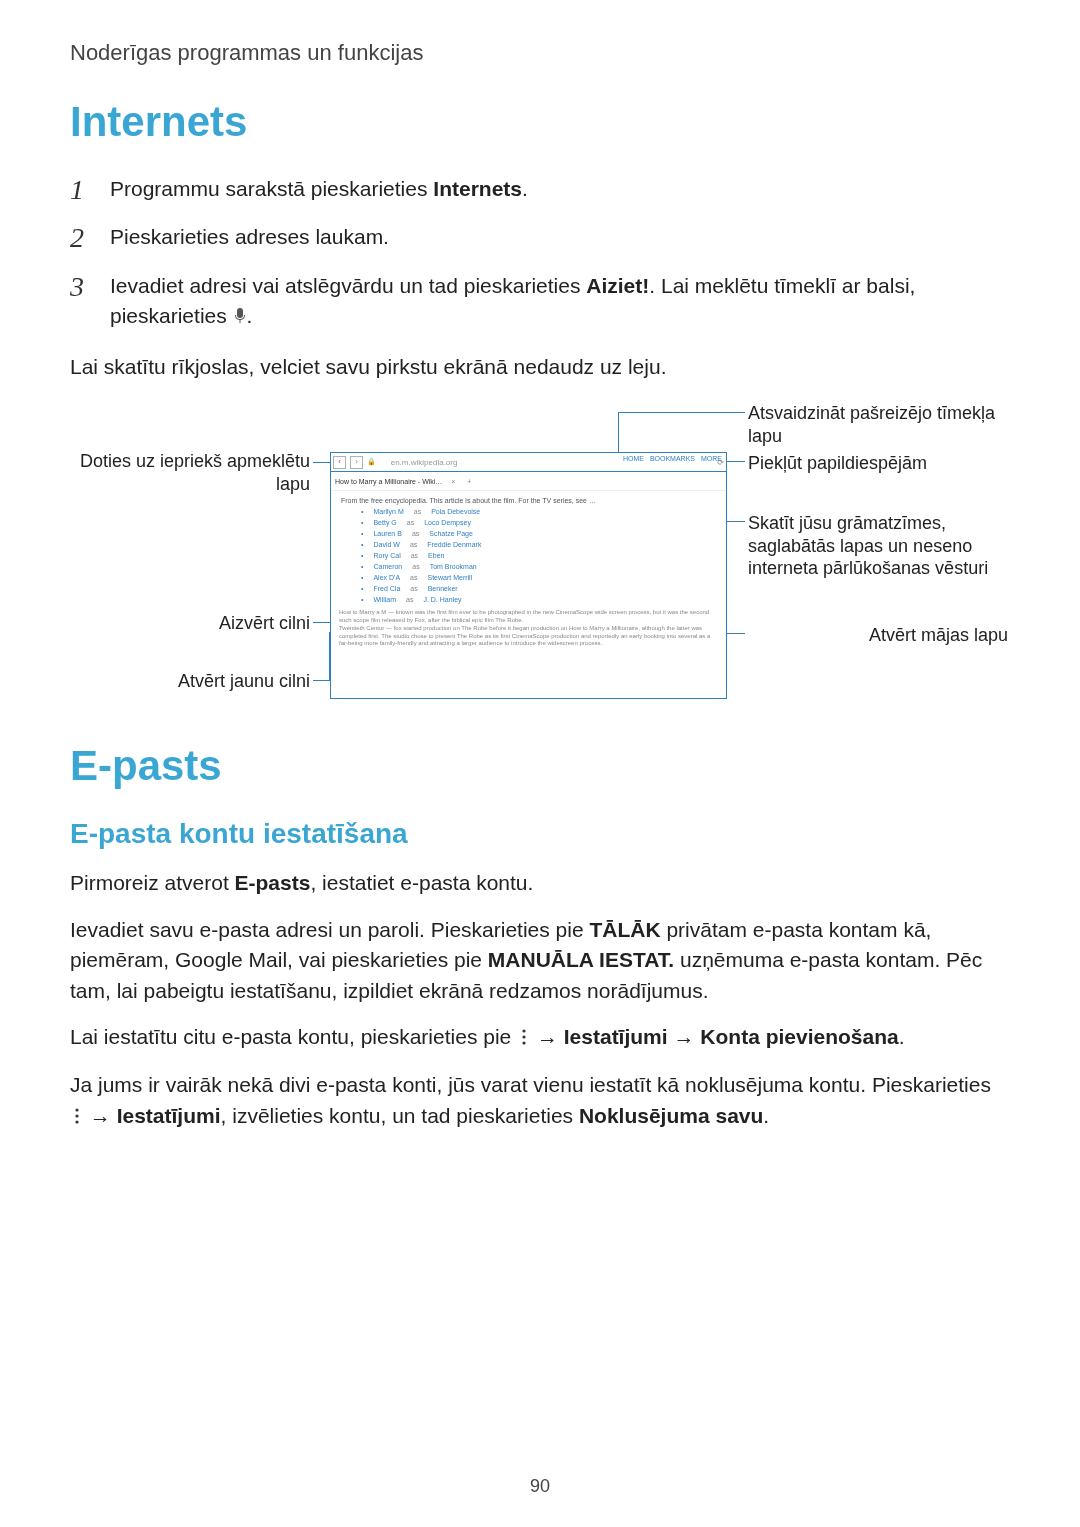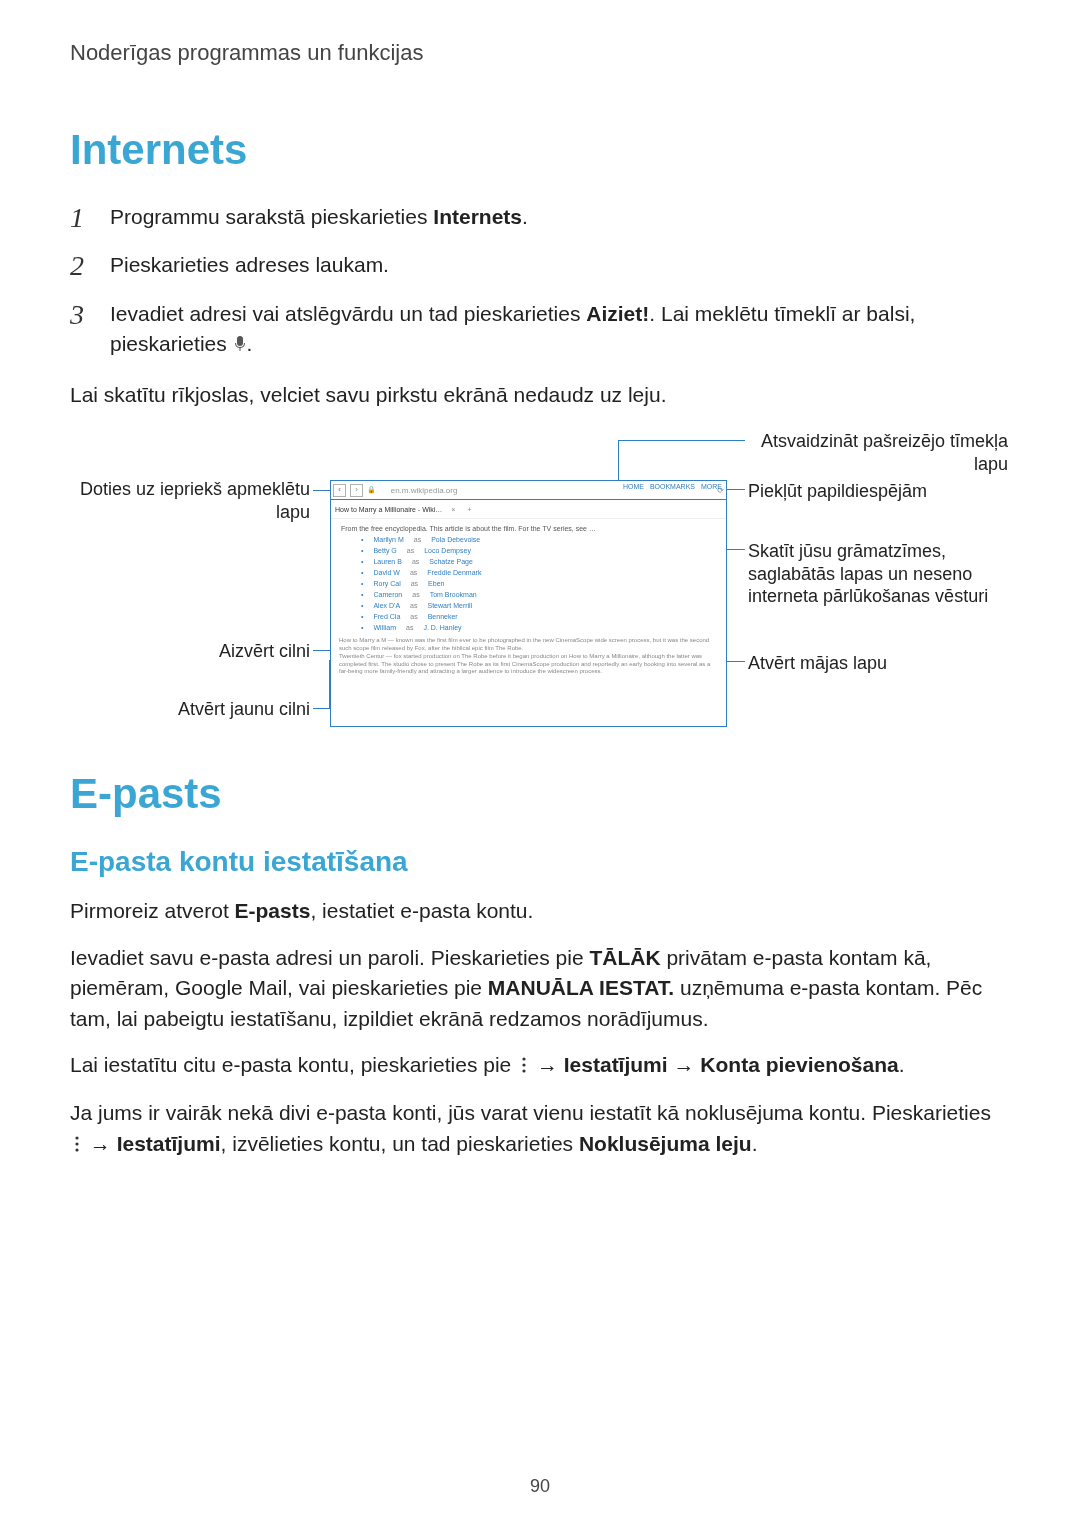--- a/index.html
+++ b/index.html
@@ -13,21 +13,21 @@
   .page {
     width: 1080px;
     height: 1527px;
     box-sizing: border-box;
     padding: 40px 70px 0 70px;
     position: relative;
   }
   .header {
     font-size: 22px;
     color: #444;
-    margin-bottom: 60px;
+    margin-bottom: 32px;
     margin-top: 0;
   }
   h1 {
     color: #3aa6d3;
     font-size: 42px;
     font-weight: 700;
     margin: 0 0 28px 0;
   }
   h2 {
     color: #3aa6d3;
@@ -197,32 +197,32 @@
     <div class="line hline" style="left:243px; top:60px; width:31px;"></div>
 
     <div class="label left-label" style="left:0; top:210px; width:240px;">Aizvērt cilni</div>
     <div class="line hline" style="left:243px; top:220px; width:90px;"></div>
 
     <div class="label left-label" style="left:0; top:268px; width:240px;">Atvērt jaunu cilni</div>
     <div class="line hline" style="left:243px; top:278px; width:17px;"></div>
     <div class="line vline" style="left:259px; top:230px; height:49px;"></div>
     <div class="line hline" style="left:259px; top:230px; width:80px;"></div>
 
-    <div class="label" style="left:678px; top:0px; width:260px;text-align:right;">Atsvaidzināt pašreizējo tīmekļa lapu</div>
+    <div class="label" style="left:678px; top:0px; width:260px;">Atsvaidzināt pašreizējo tīmekļa lapu</div>
     <div class="line hline" style="left:548px; top:10px; width:127px;"></div>
     <div class="line vline" style="left:548px; top:10px; height:48px;"></div>
 
     <div class="label" style="left:678px; top:50px; width:260px;">Piekļūt papildiespējām</div>
     <div class="line hline" style="left:640px; top:59px; width:35px;"></div>
 
     <div class="label" style="left:678px; top:110px; width:260px;">Skatīt jūsu grāmatzīmes, saglabātās lapas un neseno interneta pārlūkošanas vēsturi</div>
     <div class="line hline" style="left:605px; top:119px; width:70px;"></div>
     <div class="line vline" style="left:605px; top:60px; height:59px;"></div>
 
-    <div class="label" style="left:678px; top:222px; width:260px;">Atvērt mājas lapu</div>
+    <div class="label" style="left:678px; top:222px; width:260px;text-align:right;">Atvērt mājas lapu</div>
     <div class="line hline" style="left:575px; top:231px; width:100px;"></div>
     <div class="line vline" style="left:575px; top:60px; height:171px;"></div>
 
     <div class="screenshot">
       <div class="addr-bar">
         <span class="nav-btn back">‹</span>
         <span class="nav-btn">›</span>
         <span style="font-size:7px">🔒</span>
         <span class="addr-field">en.m.wikipedia.org</span>
         <span style="font-size:8px;color:#888">⟳</span>
@@ -314,17 +314,17 @@
           <circle cx="2" cy="9" r="1.6" fill="#333"></circle>
           <circle cx="2" cy="15" r="1.6" fill="#333"></circle>
         </svg></span><span> → </span><span class="bold">Iestatījumi</span><span> → </span><span class="bold">Konta pievienošana</span><span>.</span>
   </p>
 
   <p class="body-text">
     <span>Ja jums ir vairāk nekā divi e-pasta konti, jūs varat vienu iestatīt kā noklusējuma kontu. Pieskarieties </span><span class="more-icon"><svg viewBox="0 0 4 18">
           <circle cx="2" cy="3" r="1.6" fill="#333"></circle>
           <circle cx="2" cy="9" r="1.6" fill="#333"></circle>
           <circle cx="2" cy="15" r="1.6" fill="#333"></circle>
-        </svg></span><span> → </span><span class="bold">Iestatījumi</span><span>, izvēlieties kontu, un tad pieskarieties </span><span class="bold">Noklusējuma leju</span><span>.</span>
+        </svg></span><span> → </span><span class="bold">Iestatījumi</span><span>, izvēlieties kontu, un tad pieskarieties </span><span class="bold">Noklusējuma savu</span><span>.</span>
   </p>
 
   <div class="page-number">90</div>
 </div>
 
 </body></html>

